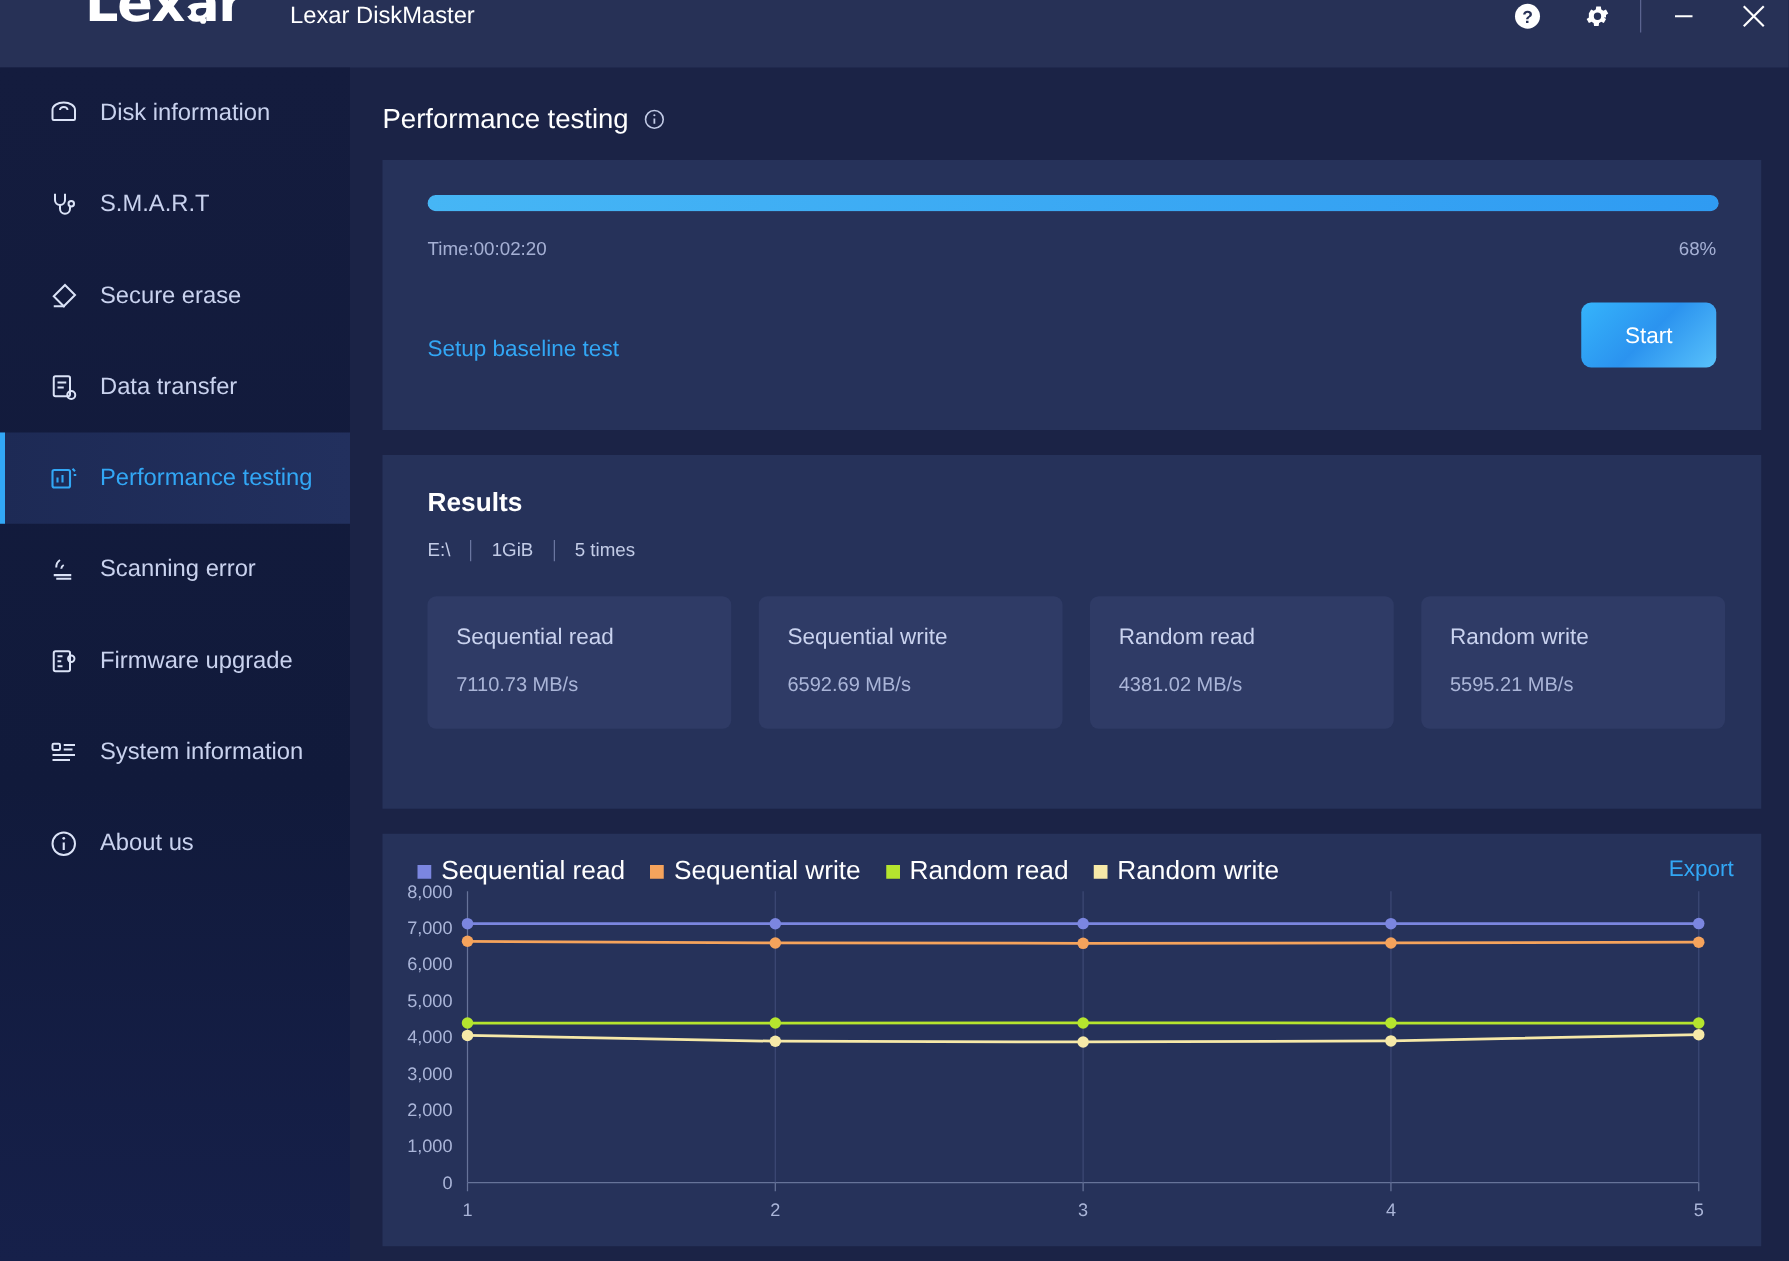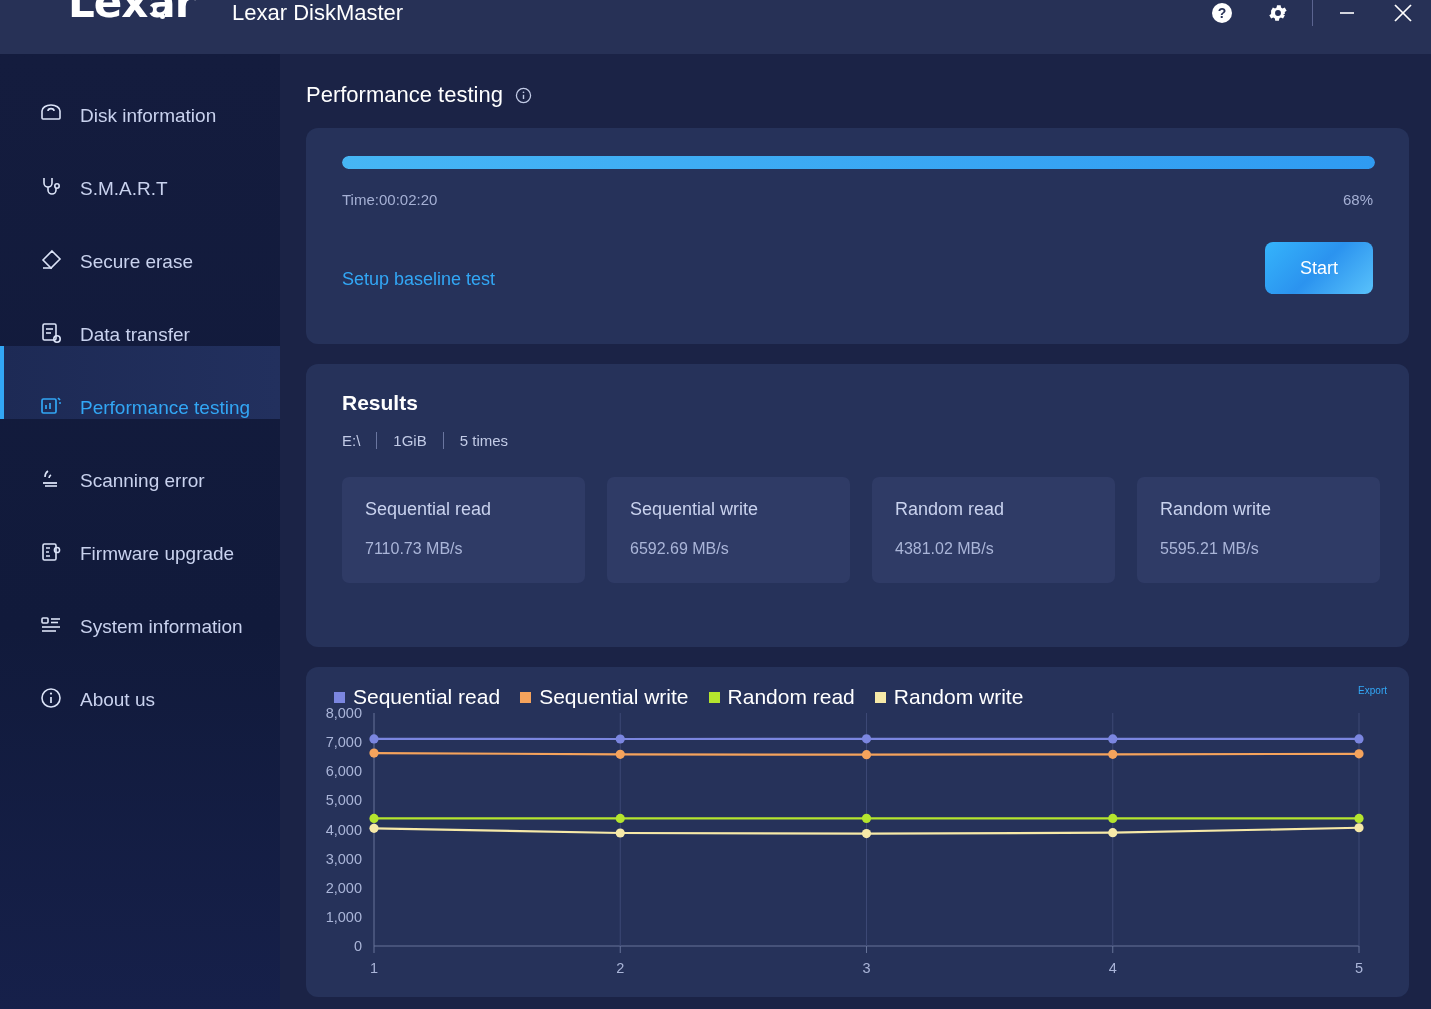--- a/index.html
+++ b/index.html
@@ -21,39 +21,39 @@
   #logo-text {
     position: absolute; left: 68px; top: -22px;
     font-size: 42px; font-weight: bold; color: #ffffff;
     letter-spacing: -1px; font-family: "DejaVu Sans", sans-serif;
   }
   #logo-dot1 { position: absolute; left: 146px; top: 6px; width: 7px; height: 7px;
     border-radius: 50%; background: #273156; }
   #logo-dot2 { position: absolute; left: 160px; top: 14px; width: 5px; height: 5px;
     border-radius: 50%; background: #ffffff; }
   #app-title {
-    font-size: 22px; color: #ffffff; margin-left: -48px;
+    font-size: 19px; color: #ffffff; margin-left: -48px;
     position: relative; top: -14px;
   }
   #win-controls {
     position: absolute; right: 0; top: 0; height: 54px;
     display: flex; align-items: center; top: -14px;
   }
   .wc { width: 56px; height: 54px; display: flex; align-items: center; justify-content: center;
         color: #ffffff; cursor: pointer; }
   .wc svg { display: block; }
   #wc-divider { width: 1px; height: 26px; background: #5b6490; margin: 0 6px; }
 
   
   #sidebar {
     position: absolute; left: 0; top: 54px; width: 280px; height: 955px;
     background: linear-gradient(180deg, #141c3e 0%, #111a3b 60%, #16204a 100%);
   }
   .nav-item {
-    height: 73px; display: flex; align-items: flex-end;
+    height: 73px; display: flex; align-items: center;
     padding-left: 38px; cursor: pointer; position: relative;
     color: #c9d2ee; font-size: 19px;
   }
   .nav-item .nav-icon {
     width: 26px; height: 26px; margin-right: 16px;
     display: flex; align-items: center; justify-content: center; flex: 0 0 26px;
   }
   .nav-item.active {
     background: linear-gradient(90deg, #1d2a55 0%, #22305e 100%);
     color: #32a7f5;
@@ -65,21 +65,21 @@
   .nav-item.active .nav-icon svg { stroke: #32a7f5; fill: none; }
   .nav-item .nav-icon svg { stroke: #dbe3f7; fill: none; }
 
   
   #main { position: absolute; left: 280px; top: 54px; width: 1151px; height: 955px; }
   #page-head { display: flex; align-items: center; padding: 28px 0 0 26px; }
   #page-title { font-size: 22px; color: #ffffff; }
   #info-icon { margin-left: 12px; width: 17px; height: 17px; }
 
   .panel {
-    margin: 20px 22px 0 26px; background: #26325a; border-radius: 12px;
+    margin: 20px 22px 0 26px; background: #26325a; border-radius: 0;
   }
   #progress-panel { height: 216px; position: relative; }
   #bar-track {
     position: absolute; left: 36px; top: 28px; width: 1033px; height: 13px;
     background: #3b4775; border-radius: 7px; overflow: hidden;
   }
   #bar-fill {
     height: 13px; border-radius: 7px;
     background: linear-gradient(90deg, #46b6f5 0%, #2f9bf2 100%);
   }
@@ -105,21 +105,21 @@
     width: 243px; height: 106px; background: #2f3b66; border-radius: 7px;
     padding: 22px 0 0 23px;
   }
   .result-card .rc-label { font-size: 18px; color: #c9d2ee; }
   .result-card .rc-value { font-size: 16px; color: #aab5d8; margin-top: 20px; }
 
   #chart-panel { height: 330px; position: relative; overflow: hidden; }
   #legend { position: absolute; left: 28px; top: 18px; display: flex; align-items: center; gap: 20px; }
   .legend-item { display: flex; align-items: center; font-size: 21px; color: #ffffff; }
   .legend-swatch { width: 11px; height: 11px; margin-right: 8px; display: inline-block; }
-  #export-link { position: absolute; right: 22px; top: 18px; font-size: 10px; color: #32a7f5; cursor: pointer; }
+  #export-link { position: absolute; right: 22px; top: 18px; font-size: 18px; color: #32a7f5; cursor: pointer; }
   #chart-svg { position: absolute; left: 0; top: 34px; }
 </style>
 </head>
 <body>
 
 <div id="app">
 
   <div id="titlebar">
     <div id="logo-area">
       <div id="logo-text">Lexar</div>

